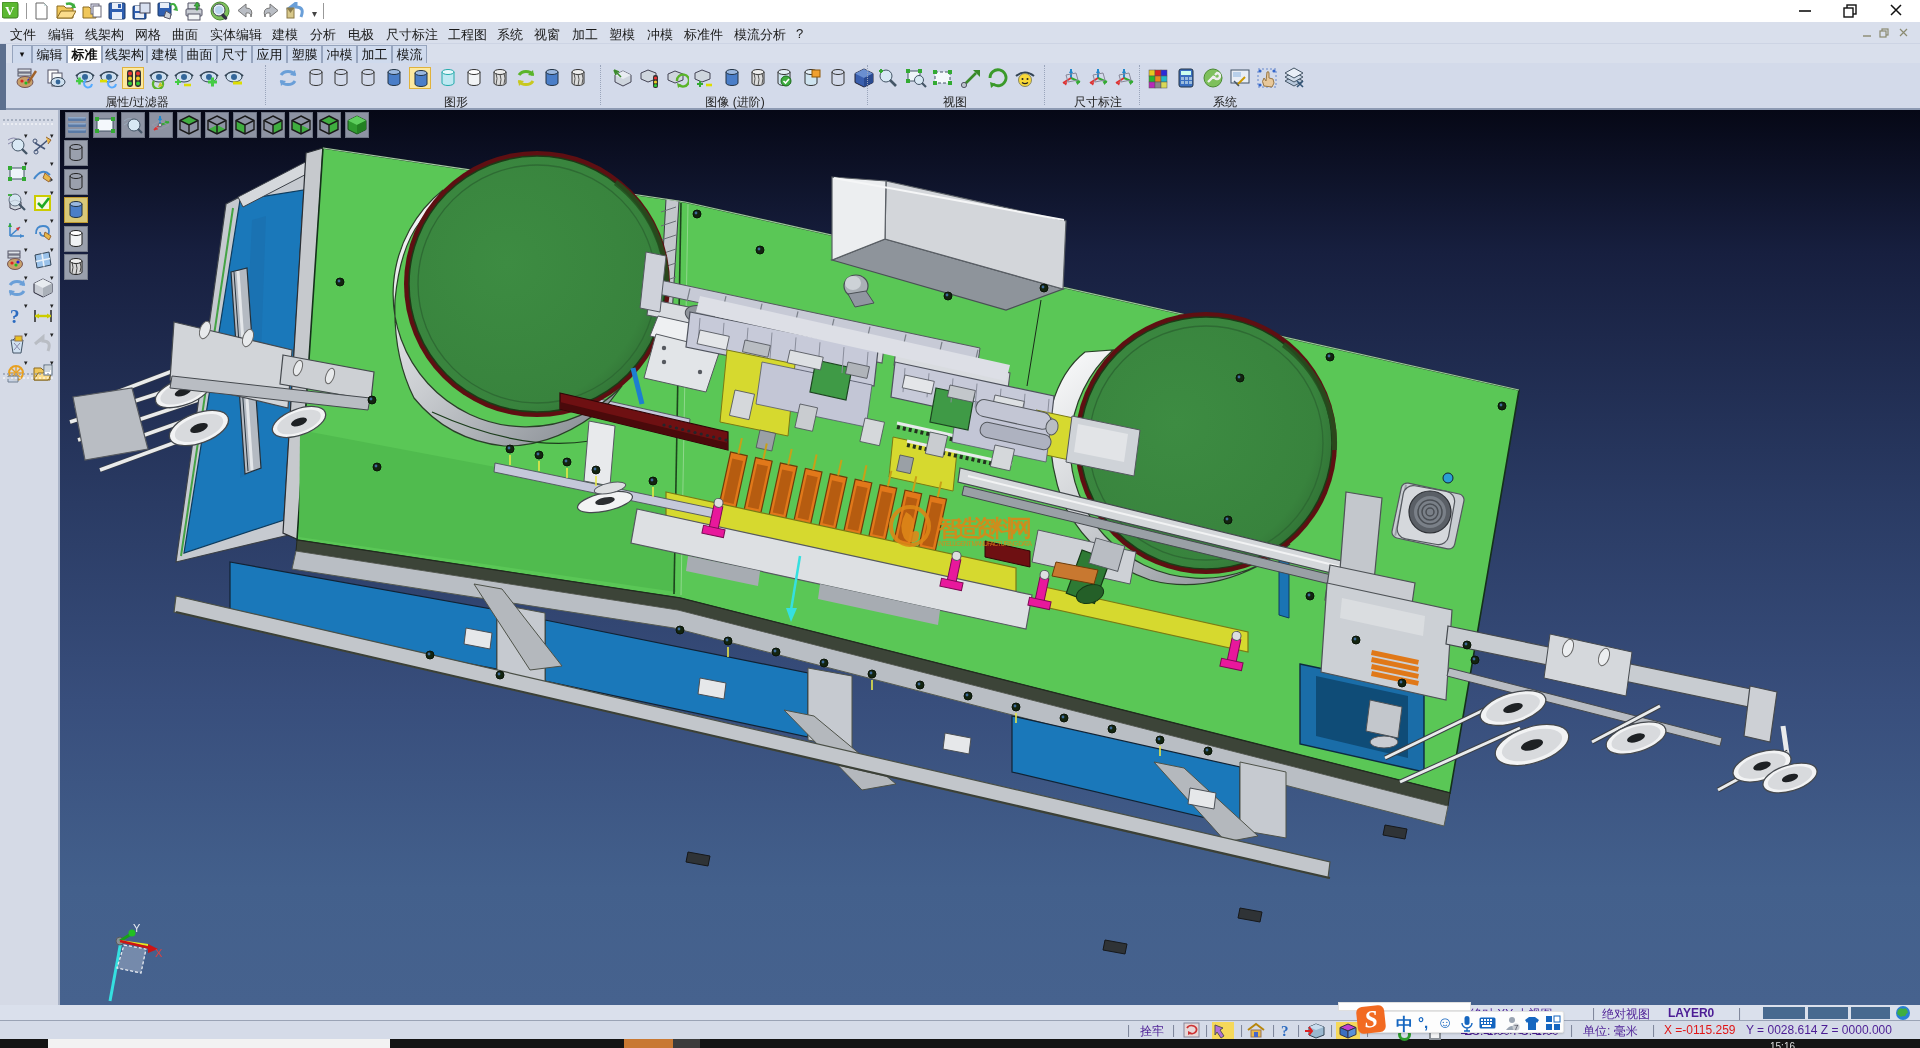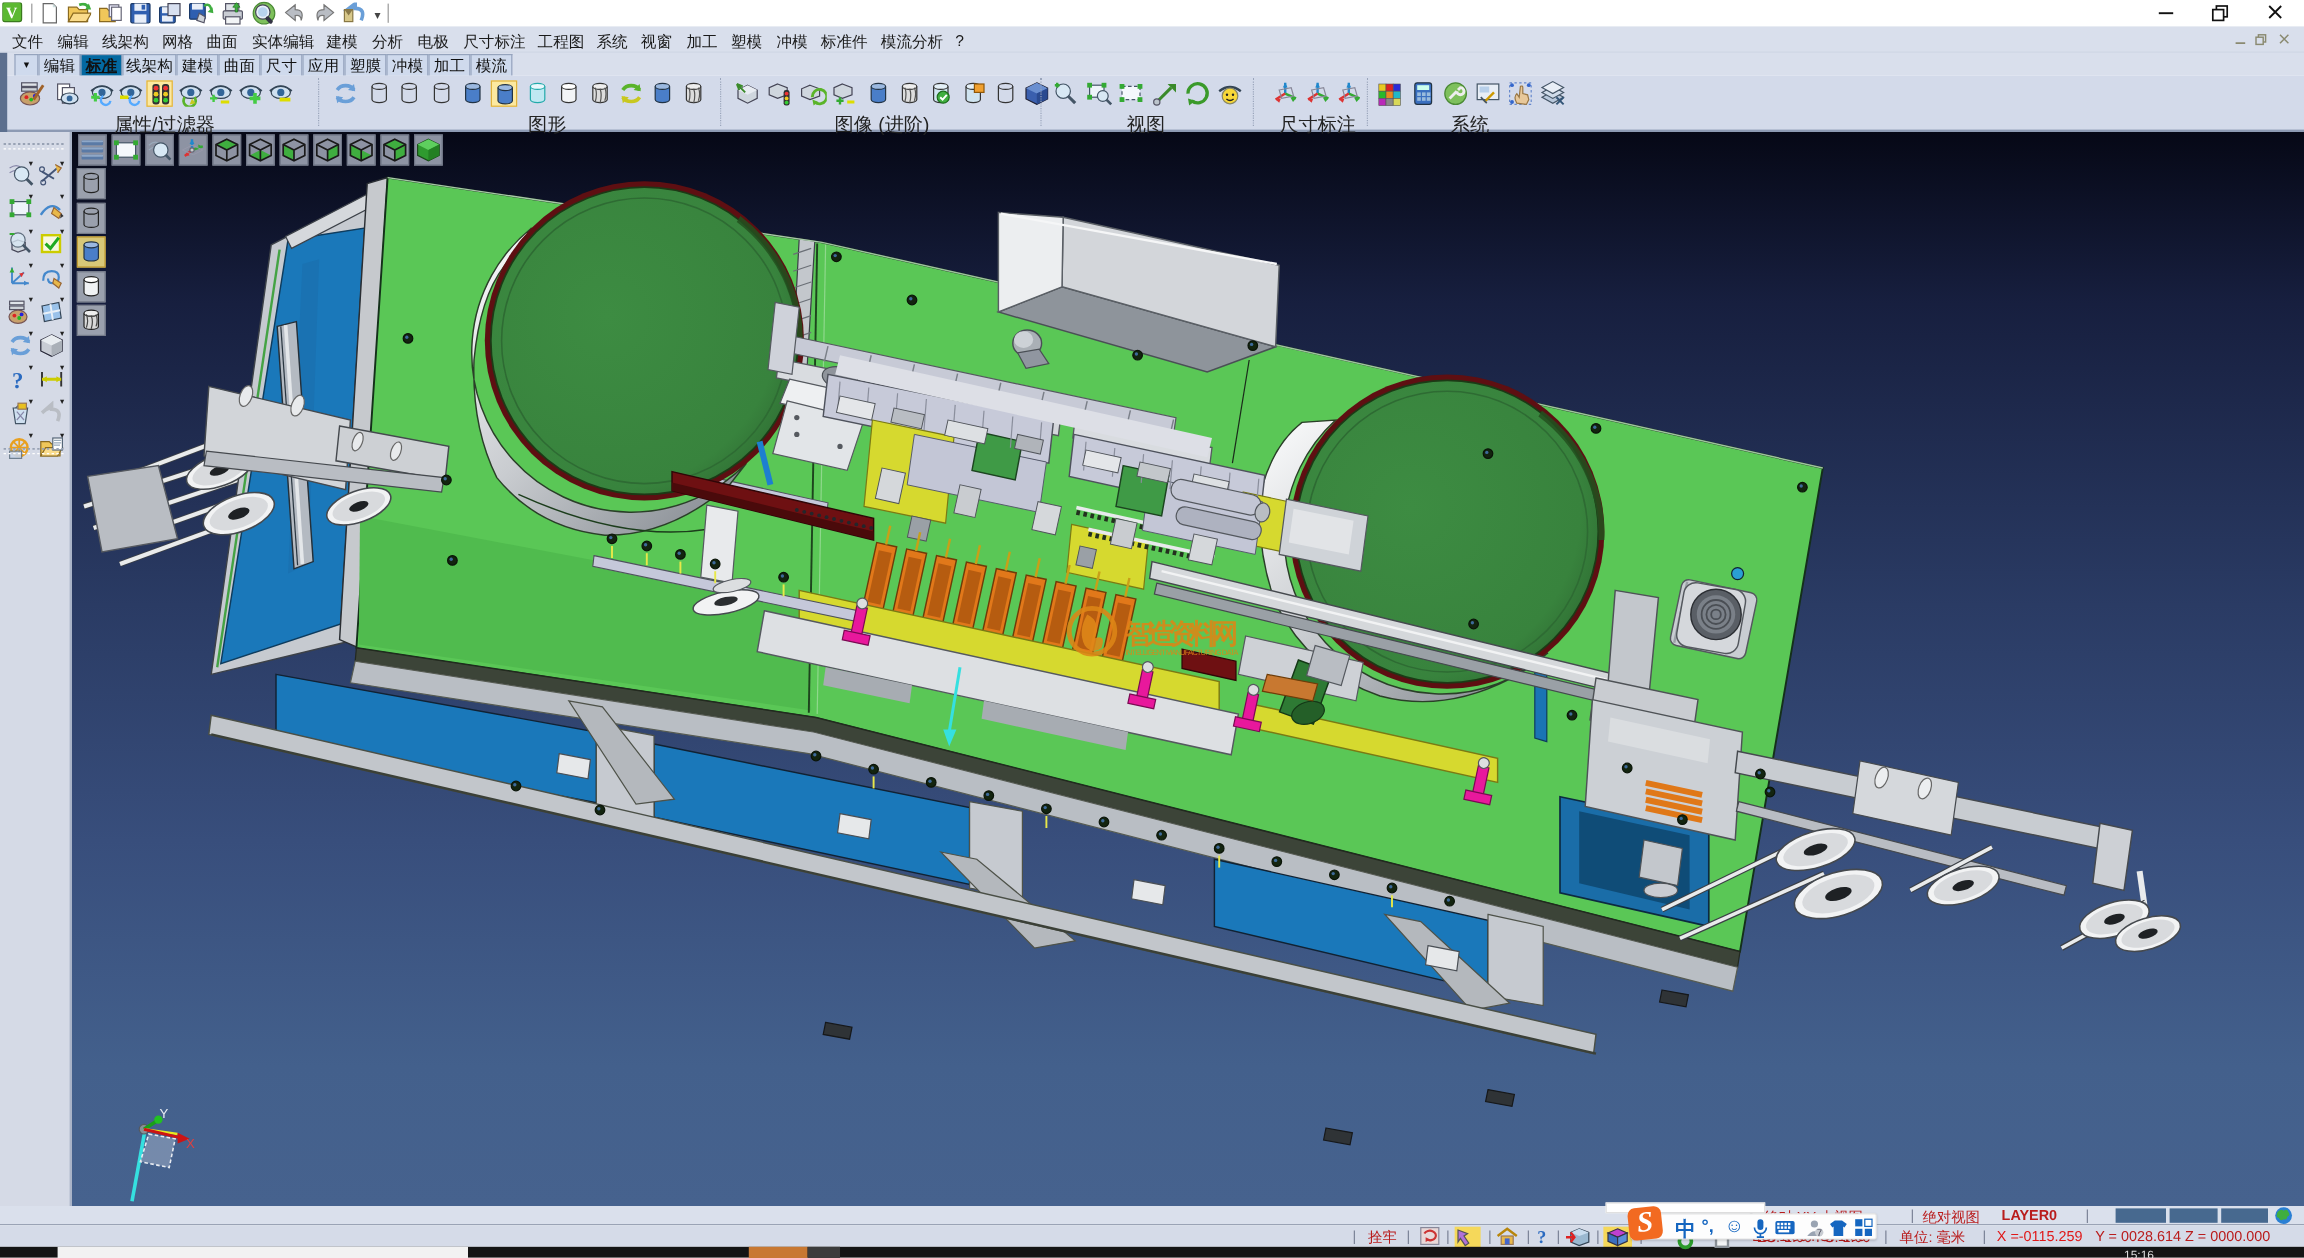--- a/index.html
+++ b/index.html
@@ -10,36 +10,36 @@
 #titlebar{left:0;top:0;width:1920px;height:22px;background:#ffffff;}
 #title-text{left:184px;top:3px;width:1736px;text-align:center;font-size:13px;color:#1c1c1c;}
 #qat{left:2px;top:1px;height:20px;display:flex;align-items:center;gap:6px;}
 
 #menubar{left:0;top:22px;width:1920px;height:22px;background:#d9dfec;border-bottom:1px solid #cdd4e4;}
 #menubar .mi{position:absolute;top:4px;font-size:13px;color:#1a1a1a;white-space:nowrap;}
 
 #tabrow{left:0;top:44px;width:1920px;height:19px;background:#d9dfec;}
 .tab{position:absolute;top:1px;height:18px;border:1px solid #96a4bd;border-bottom:none;background:#cfdaed;
 font-size:13px;color:#111;text-align:center;line-height:17px;}
-.tab.sel{background:#0369a1;font-weight:bold;text-decoration:underline;}
+.tab.sel{background:#ffffff;font-weight:bold;}
 
 #bigbar{left:0;top:63px;width:1920px;height:47px;background:#d3daea;border-bottom:2px solid #8d9ab3;}
-.grp-label{position:absolute;top:31px;font-size:16px;color:#222;text-align:center;}
+.grp-label{position:absolute;top:31px;font-size:12px;color:#222;text-align:center;}
 .vsep{position:absolute;top:2px;height:40px;width:1px;border-left:1px dotted #9aa5bb;}
 .ticon{position:absolute;top:4px;width:22px;height:22px;}
 .ticon.sel{background:#fce9a0;border:1px solid #e0b23c;}
 #leftedge{left:0;top:44px;width:6px;height:66px;background:#5c6f8e;}
 
 #leftpanel{left:0;top:110px;width:60px;height:895px;background:#d5dae6;border-right:2px solid #aab4c8;}
 .lp-icon{position:absolute;width:22px;height:22px;}
 
 #status1{left:0;top:1005px;width:1920px;height:15px;background:#dae0ec;}
 #statline{left:0;top:1020px;width:1920px;height:1px;background:#9aa3b5;}
 #status2{left:0;top:1021px;width:1920px;height:18px;background:#d5dbe8;}
-.st{position:absolute;font-size:12px;color:#b91c1c;white-space:nowrap;}
+.st{position:absolute;font-size:12px;color:#4c1d95;white-space:nowrap;}
 
 #taskbar{left:0;top:1039px;width:1920px;height:9px;background:#141414;}
 
 #sogou{left:1359px;top:1011px;width:205px;height:22px;background:#fdfdfd;border:1px solid #e4e4e4;border-radius:2px;box-shadow:0 1px 2px rgba(0,0,0,0.15);}
 #sglogo{left:1357px;top:1006px;width:28px;height:27px;background:#f26a21;border-radius:6px;color:#fff;
 font-weight:bold;font-size:24px;text-align:center;line-height:26px;font-family:"Liberation Serif",serif;font-style:italic;transform:rotate(-6deg);}
 .sgi{position:absolute;top:2px;color:#1566c0;font-size:15px;}
 
 #vp{left:60px;top:110px;}
 

